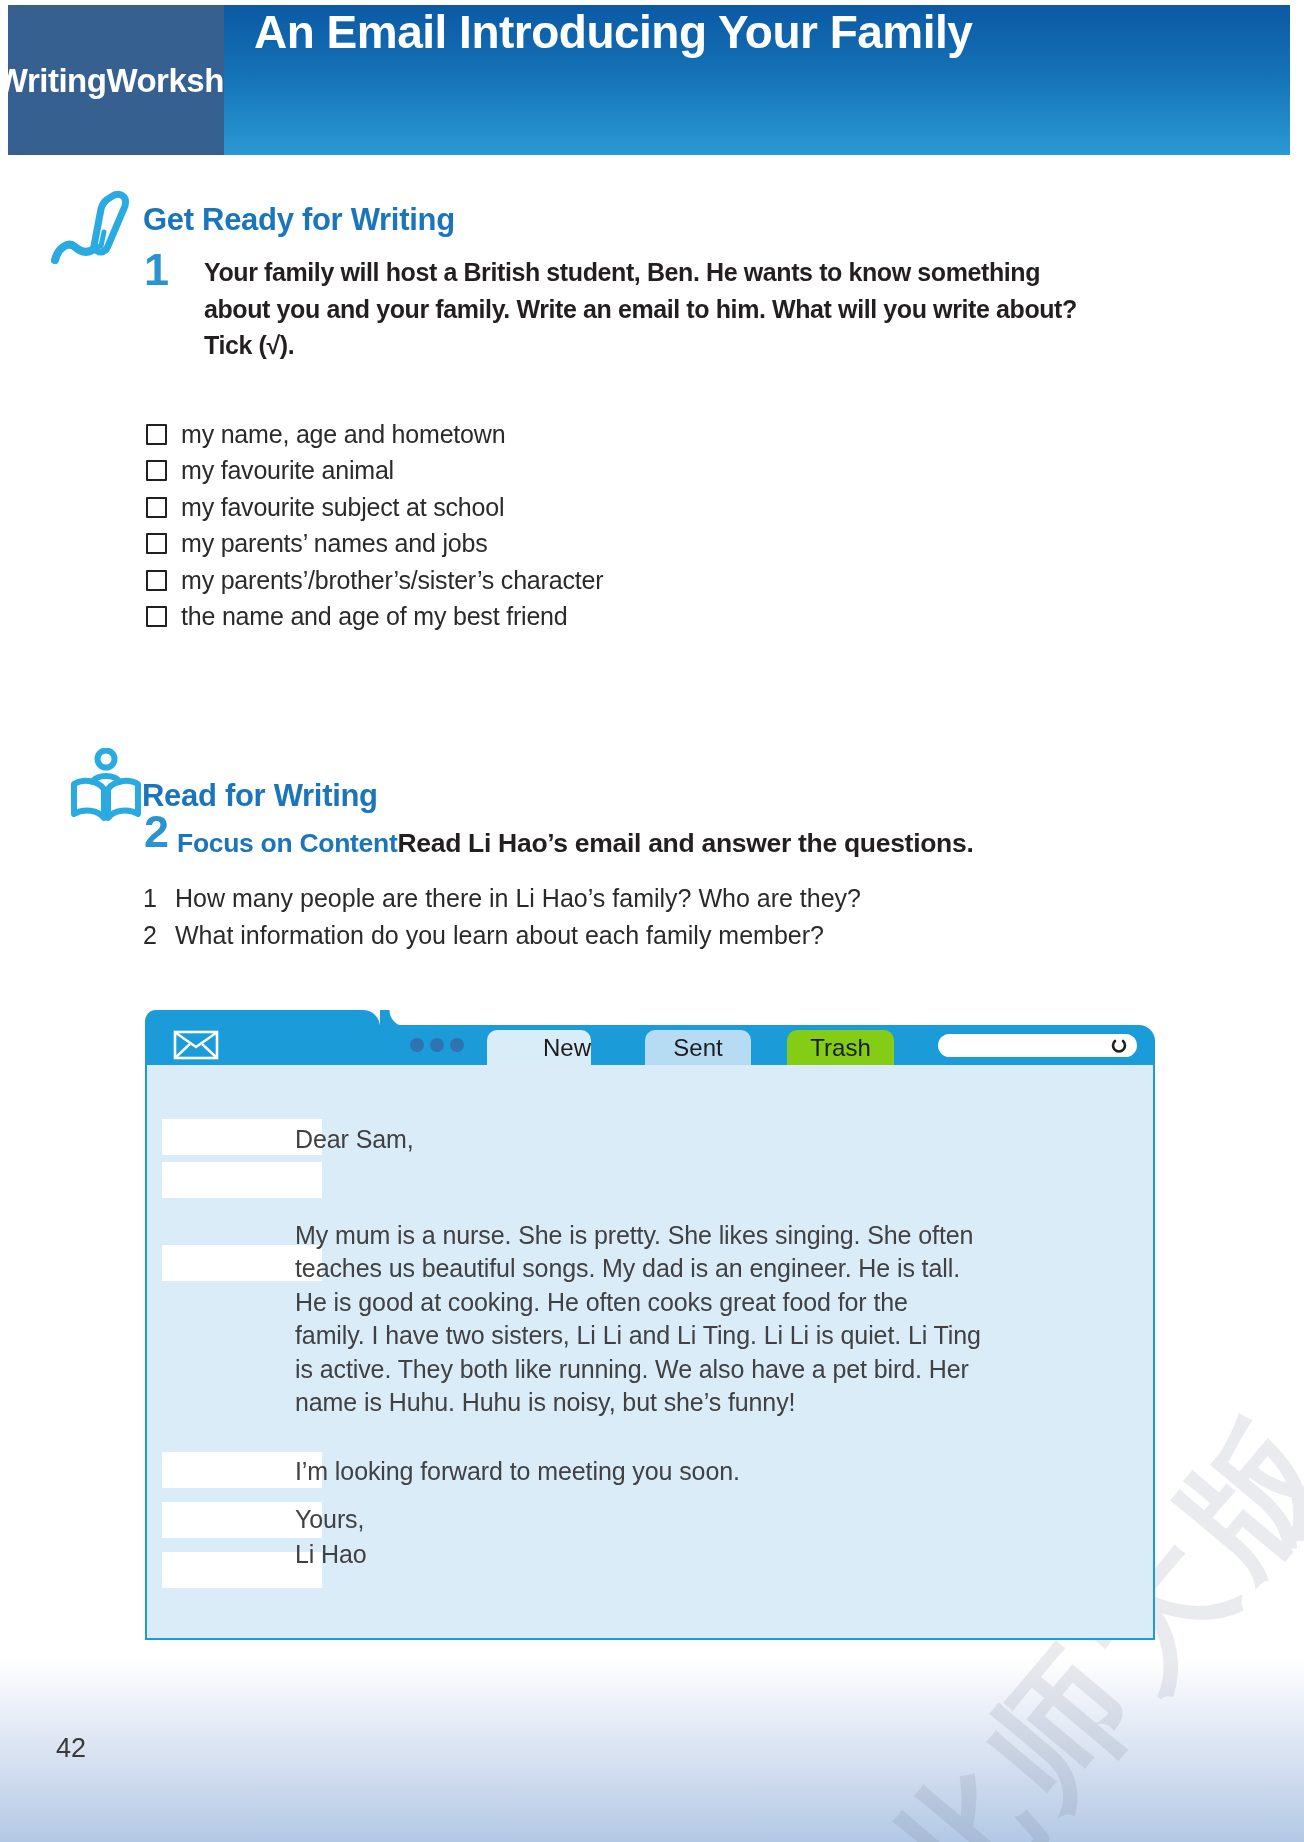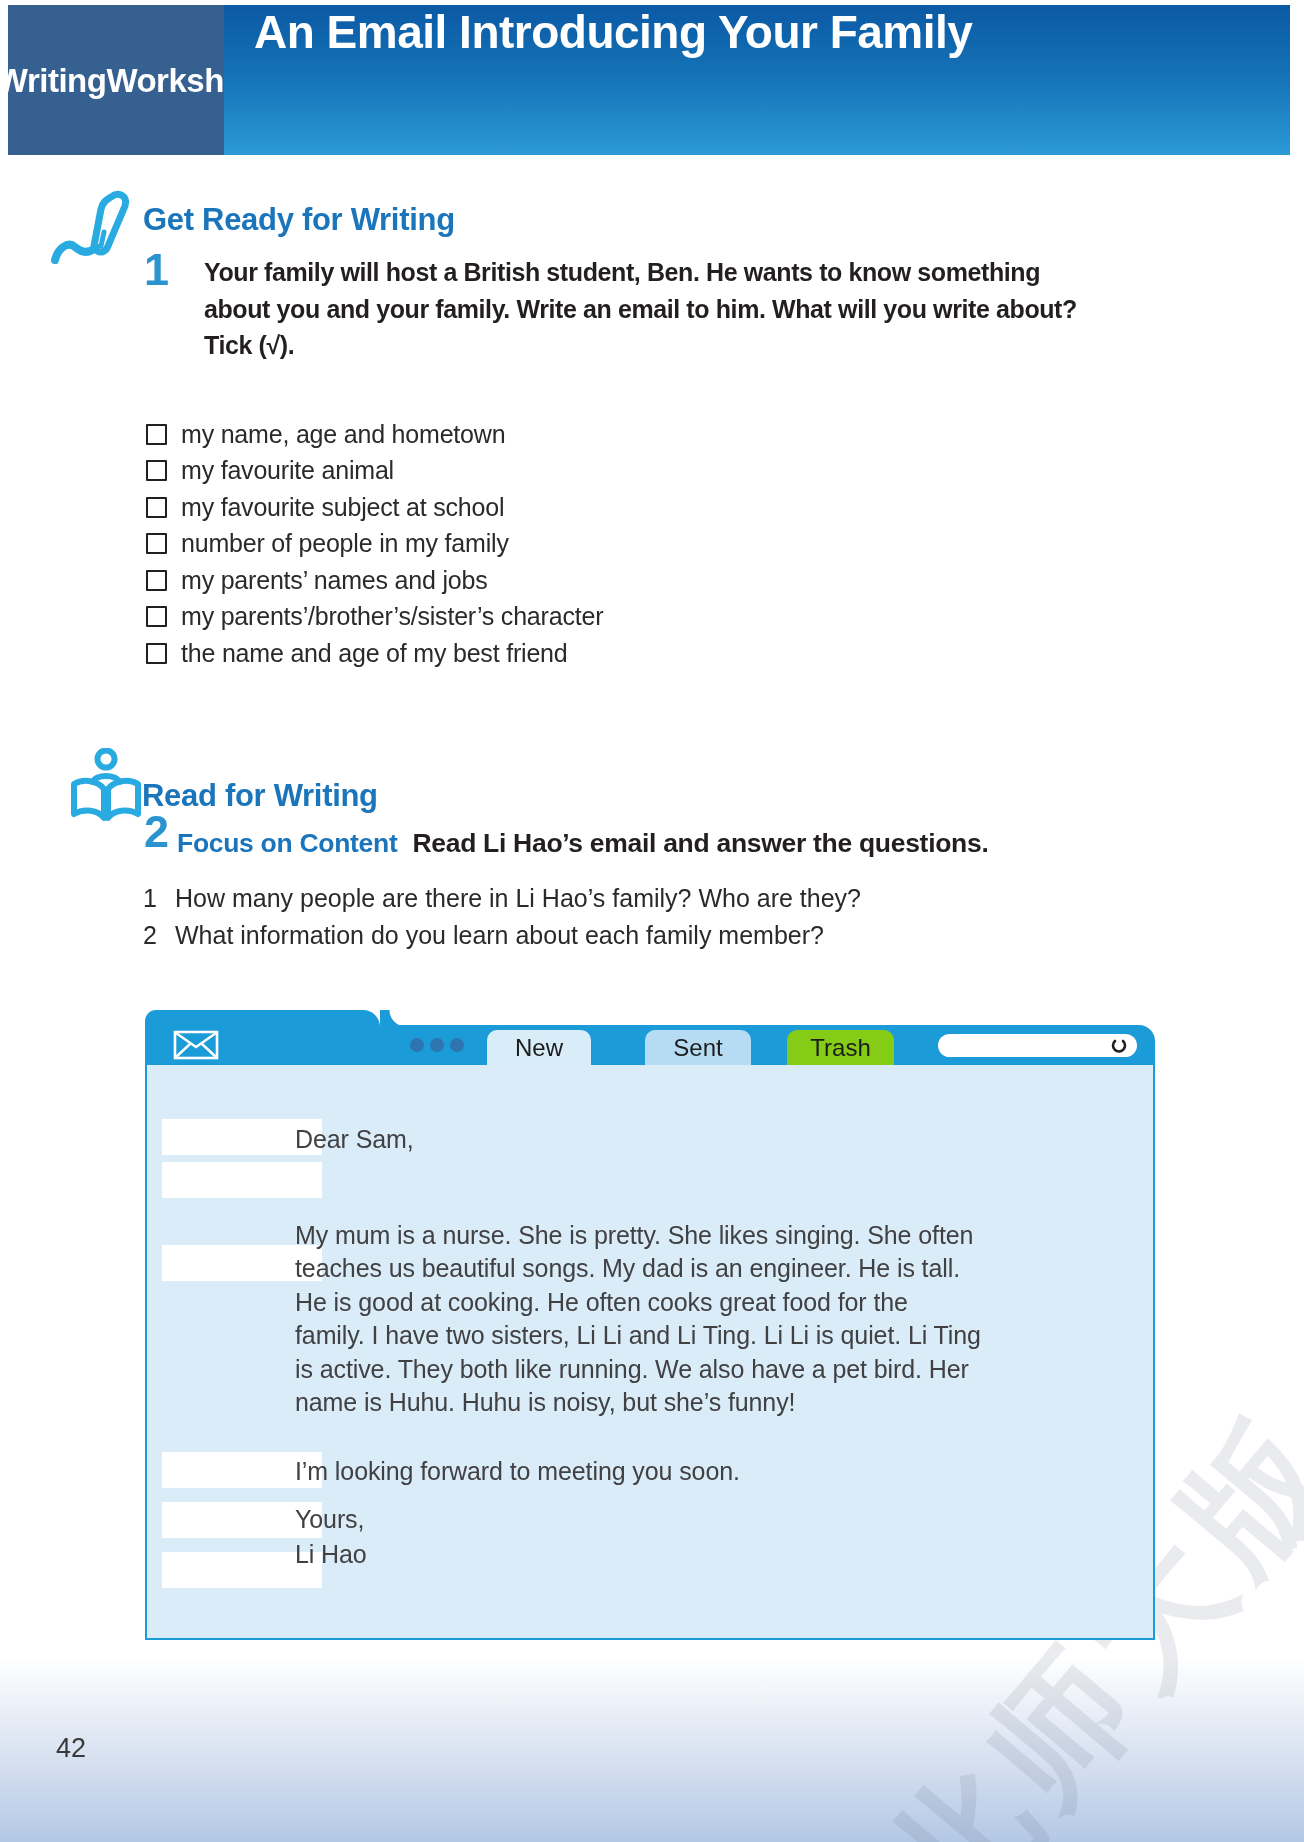--- a/index.html
+++ b/index.html
@@ -35,39 +35,39 @@
   
   .checklist { position:absolute; left:146px; top:416px; }
   .check-row { display:flex; align-items:center; height:36.5px; }
   .checkbox { width:21px; height:21px; border:2.5px solid #231f20; background:#fff; margin-right:14px;
               border-radius:1px; flex:0 0 auto; }
   .check-label { font-size:25px; color:#2a2a2a; letter-spacing:-0.2px; }
 
   
   #task2-line { position:absolute; left:177px; top:828px; font-size:26.5px; font-weight:bold;
                 letter-spacing:-0.3px; white-space:nowrap; }
-  #task2-line .focus { color:#1b75bc; margin-right:15px; }
+  #task2-line .focus { color:#1b75bc; }
   #task2-line .rest { color:#231f20; }
   .questions { position:absolute; left:143px; top:880px; }
   .q-row { display:flex; height:37px; align-items:center; font-size:25px; color:#2a2a2a; }
   .q-num { width:32px; flex:0 0 auto; }
 
   
   .mail-panel { position:absolute; left:145px; top:1025px; width:1010px; height:615px; z-index:2; }
   .mail-bar { position:relative; height:40px; background:#1b9bd8; border-radius:0 16px 0 0; }
   .mail-bump { position:absolute; top:-15px; left:0; width:235px; height:17px; background:#1b9bd8;
                border-radius:13px 20px 0 0; }
   .mail-bump::after { content:""; position:absolute; right:-26px; bottom:0; width:26px; height:17px;
                background:radial-gradient(circle at 100% 0, rgba(0,0,0,0) 16px, #1b9bd8 17px); }
   .envelope { position:absolute; left:28px; top:5px; }
   .dots { position:absolute; left:265px; top:13px; display:flex; gap:6px; }
   .dot { width:14px; height:14px; border-radius:50%; background:#2d74b0; }
   .mail-tab { position:absolute; top:5px; height:35px; border-radius:10px 10px 0 0; display:flex;
               align-items:center; justify-content:center; font-size:24px; color:#1c1c1c; }
-  #tab-new   { left:342px; width:104px; background:#d9edf8; }
+  #tab-new   { left:342px; width:104px; background:#d9edf8;justify-content:flex-end; }
   #tab-sent  { left:492px; width:106px; background:#b5dcf2;margin-left:8px; }
   #tab-trash { left:642px; width:107px; background:#84cc16; }
   .search-box { position:absolute; left:793px; top:9px; width:199px; height:23px; background:#fff;
                 border-radius:12px; display:flex; align-items:center; justify-content:flex-end;
                 padding-right:9px; }
   .mail-body { position:relative; height:575px; background:#d9ecf8; border:2px solid #1b9bd8;
                border-top:none; overflow:hidden; }
   .white-box { position:absolute; left:15px; width:160px; height:36px; background:#fff; }
   #wb1 { top:54px; } #wb2 { top:97px; } #wb3 { top:180px; }
   #wb4 { top:387px; } #wb5 { top:437px; } #wb6 { top:487px; }
@@ -120,24 +120,20 @@
     <div class="check-row">
       <div class="checkbox"></div>
       <div class="check-label">my favourite animal</div>
     </div>
     <div class="check-row">
       <div class="checkbox"></div>
       <div class="check-label">my favourite subject at school</div>
     </div>
     <div class="check-row">
       <div class="checkbox"></div>
-      <div class="check-label">number of people in my family</div>
-    </div>
-    <div class="check-row">
-      <div class="checkbox"></div>
       <div class="check-label">my parents’ names and jobs</div>
     </div>
     <div class="check-row">
       <div class="checkbox"></div>
       <div class="check-label">my parents’/brother’s/sister’s character</div>
     </div>
     <div class="check-row">
       <div class="checkbox"></div>
       <div class="check-label">the name and age of my best friend</div>
     </div>

